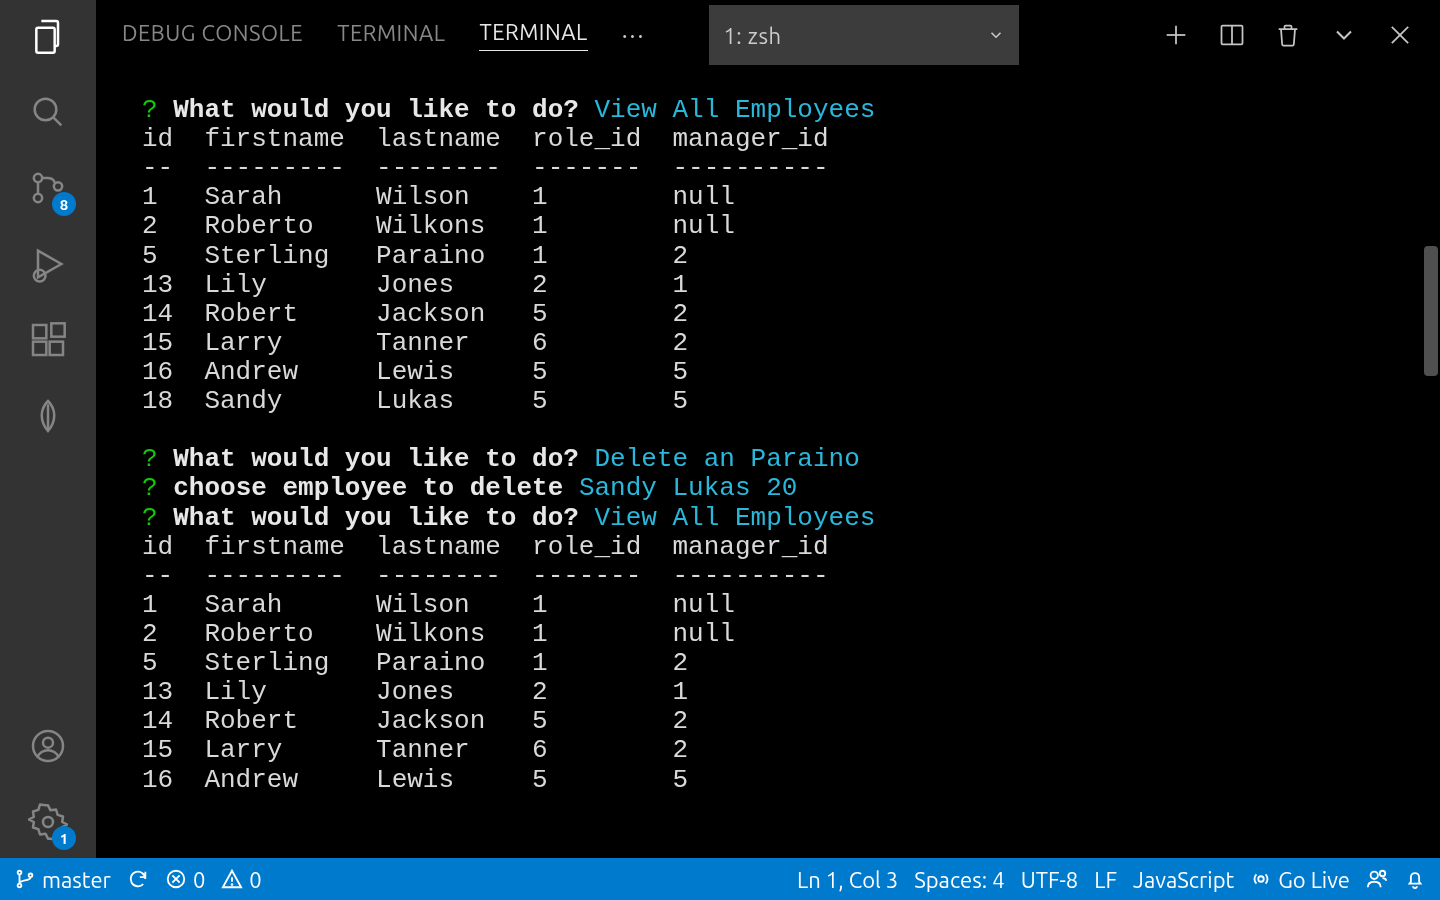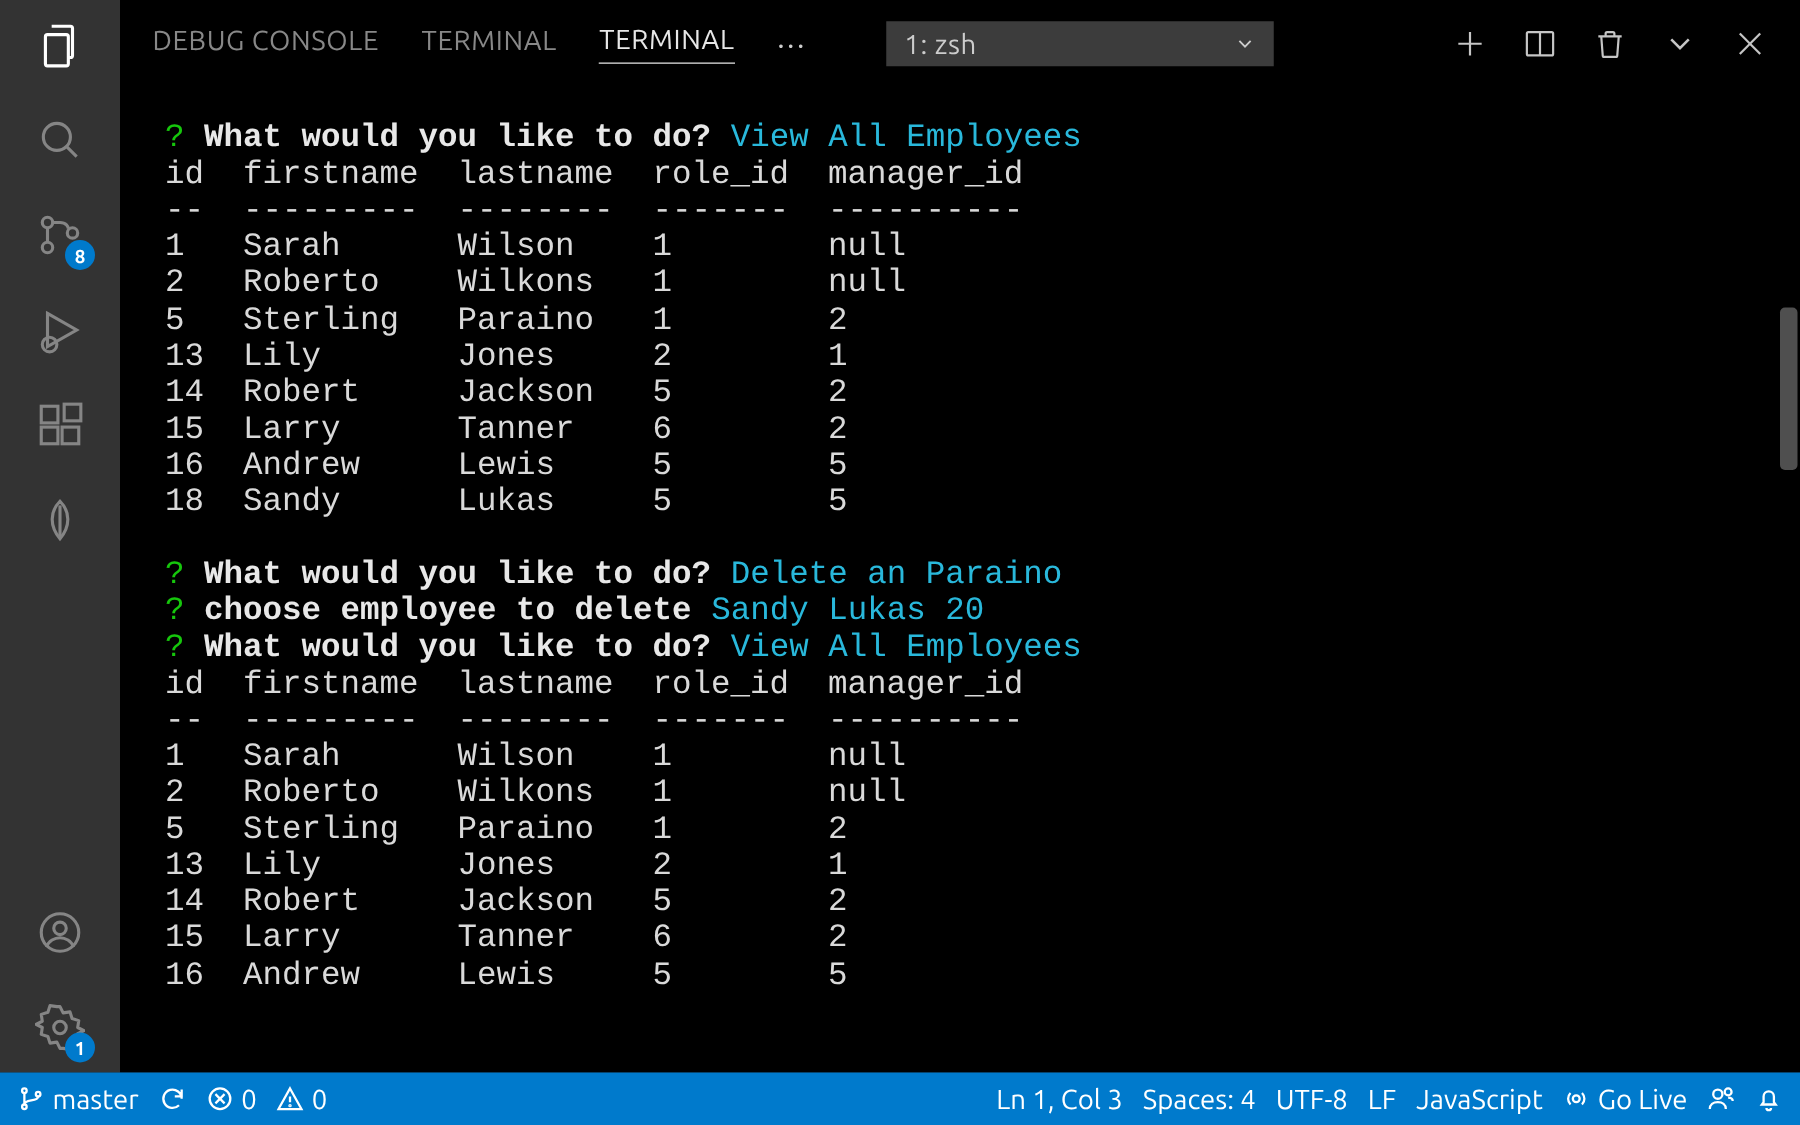--- a/index.html
+++ b/index.html
@@ -25,30 +25,30 @@
   .content { flex:1; display:flex; flex-direction:column; min-width:0; background:#000000; }
   .panel-header {
     height:70px; display:flex; align-items:center; gap:34px; padding:0 26px;
     font-size:22px; letter-spacing:0.5px;
   }
   .panel-tab { color:#888888; padding-bottom:6px; cursor:pointer; }
   .panel-tab.active { color:#e7e7e7; border-bottom:1.5px solid #e7e7e7; }
   .panel-more { color:#cccccc; letter-spacing:2px; font-size:24px;}
   .terminal-select {
     margin-left:30px; background:#3c3c3c; color:#cccccc; font-size:22px;
-    height:36px; width:310px; display:flex; align-items:center; justify-content:space-between;
+    height:60px; width:310px; display:flex; align-items:center; justify-content:space-between;
     padding:0 14px;
   }
   .panel-actions { display:flex; gap:28px; margin-left:auto; align-items:center; }
   .panel-actions .icon { width:28px; height:28px; color:#c5c5c5; display:flex; align-items:center; justify-content:center; }
   .terminal-body {
     flex:1; position:relative;
     font-family: "SFMono-Regular","Menlo","Consolas","Liberation Mono",monospace;
     font-size:26px; line-height:1.12; white-space:pre; color:#d9d9d9;
-    padding:26px 0 0 36px; overflow:hidden;
+    padding:26px 0 0 46px; overflow:hidden;
   }
   .q  { color:#16c60c; }
   .bold { font-weight:700; color:#e8e8e8; }
   .ans { color:#29b8db; }
   .scroll-thumb { position:absolute; right:2px; top:176px; width:14px; height:130px; background:#4f4f4f; border-radius:4px;}
   .statusbar {
     height:42px; background:#007acc; color:#ffffff; display:flex; align-items:center;
     font-size:22px; padding:0 14px; gap:10px; justify-content:space-between;
   }
   .sb-left, .sb-right { display:flex; align-items:center; gap:16px; }

